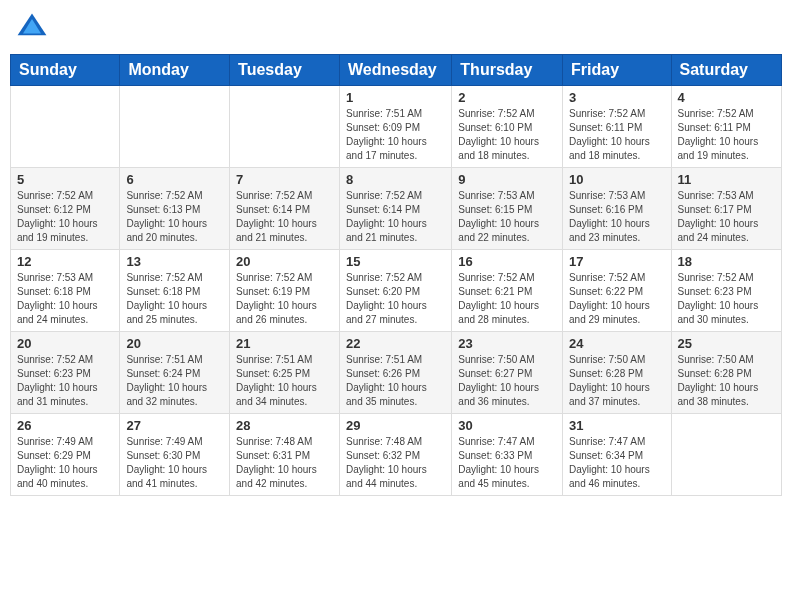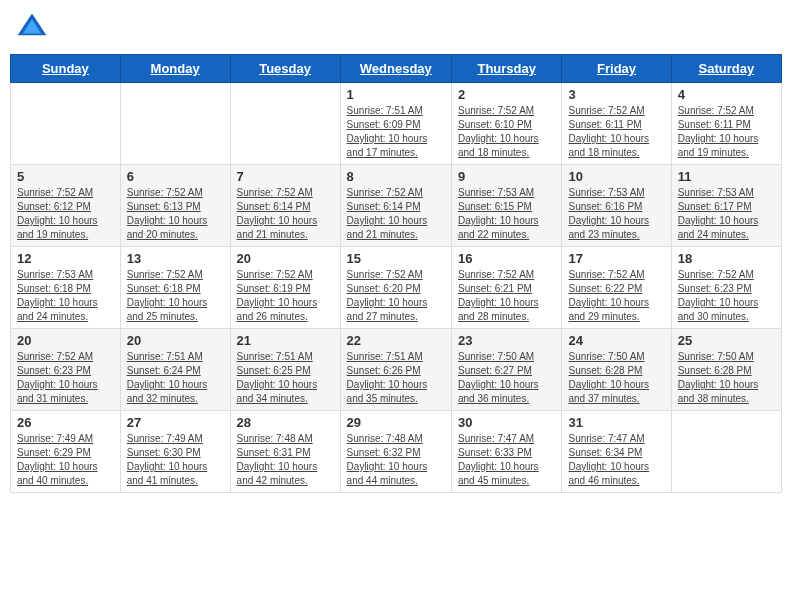--- a/index.html
+++ b/index.html
@@ -54,26 +54,25 @@
       color: #333;
     }
     .calendar {
       width: 100%;
       border-collapse: collapse;
       border: 1px solid #ccc;
     }
     .calendar th {
       background-color: #1565c0;
       color: #fff;
-      text-align: center;
+      text-align: left;
       padding: 6px 8px;
-      font-size: 13px;
+      font-size: 16px;
       font-weight: bold;
       border: 1px solid #1050a0;
-      text-decoration: underline;
     }
     .calendar td {
       vertical-align: top;
       padding: 4px 6px;
       border: 1px solid #ddd;
       width: 113px;
       min-height: 80px;
       font-size: 10.5px;
       color: #333;
       background: #fff;
@@ -84,21 +83,20 @@
     .day-num {
       font-size: 13px;
       font-weight: bold;
       display: block;
       margin-bottom: 2px;
     }
     .day-info {
       font-size: 10px;
       line-height: 1.4;
       color: #444;
-      text-decoration: underline;
     }
     .empty-cell {
       background: #f9f9f9;
     }
   </style>
 </head>
 <body>
 
 <div class="header">
   <div class="logo">

